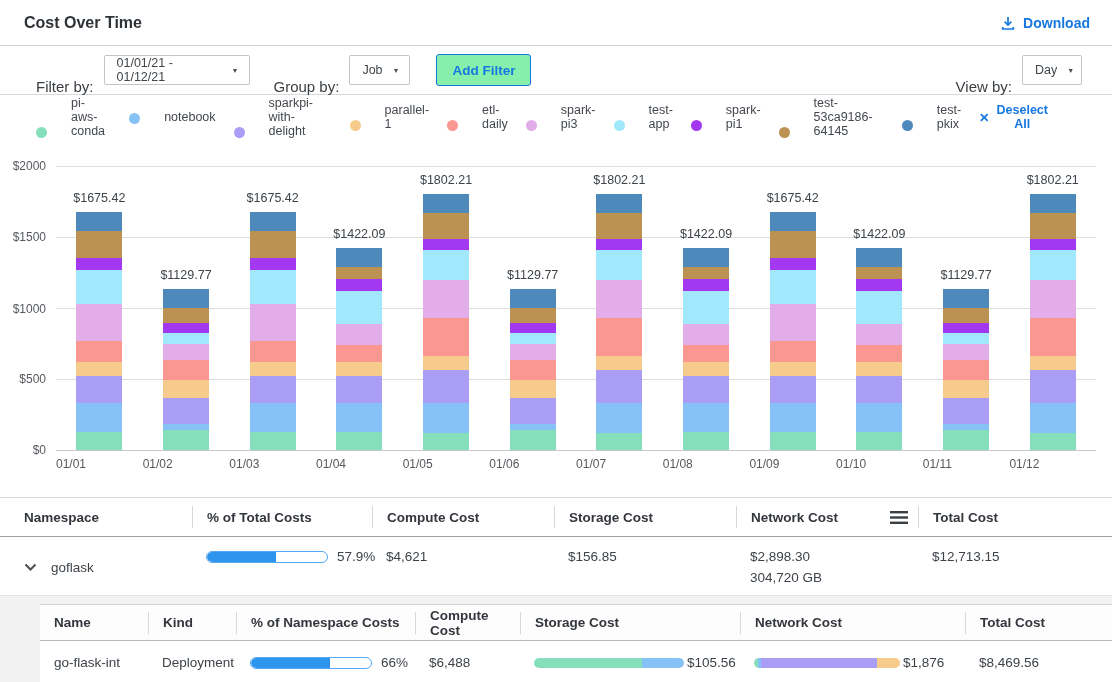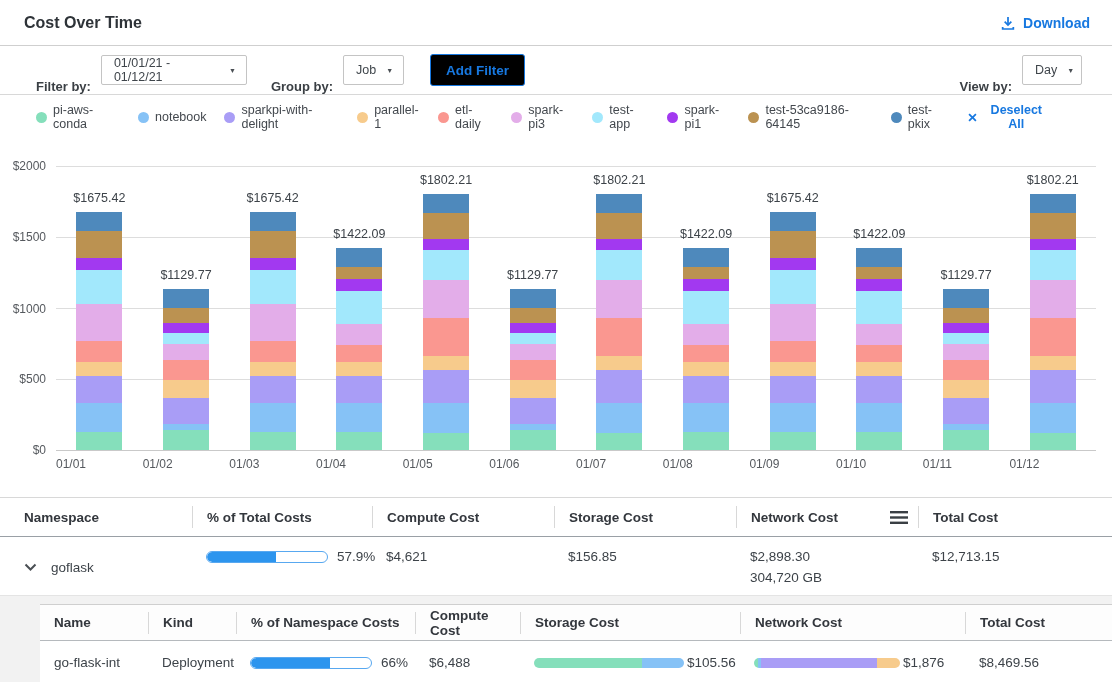--- a/index.html
+++ b/index.html
@@ -10,35 +10,35 @@
   
   .hdr { height:46px; display:flex; align-items:center; justify-content:space-between;
          padding:0 22px 0 24px; border-bottom:1px solid #cfcfcf; }
   .hdr-title { font-size:16px; font-weight:bold; color:#2e3338; }
   .dl-btn { display:flex; align-items:center; gap:7px; color:#1778e0; font-weight:bold;
             font-size:14px; cursor:pointer; background:none; border:none; font-family:inherit; }
 
   
   .fbar { height:49px; display:flex; align-items:center; padding:0 30px 0 36px;
           border-bottom:1px solid #d8d8d8; }
-  .flabel { font-size:13px; font-weight:bold; color:#3a3f44; margin-right:10px;margin-top:32px; }
+  .flabel { font-size:15px; font-weight:normal; color:#3a3f44; margin-right:10px;margin-top:32px; }
   .sel { display:flex; align-items:center; justify-content:space-between; gap:10px;
          border:1px solid #c4c4c4; border-radius:2px; background:#fff; height:30px;
          padding:0 10px 0 12px; font-size:12.5px; color:#3f454b; cursor:pointer; }
   .sel .caret { font-size:7px; color:#4a4f54; }
   .sel.date { width:146px; margin-right:24px; }
   .sel.small { margin-right:26px; }
-  .btn-outline { border:1px solid #1778e0; border-radius:3px; background:#000000; color:#1778e0;
+  .btn-outline { border:1px solid #1778e0; border-radius:3px; background:#86efac; color:#1778e0;
                  font-weight:bold; font-size:13.5px; height:32px; padding:0 15px;
                  cursor:pointer; font-family:inherit; }
   .fspacer { flex:1; }
 
   
   .legend { height:44px; display:flex; align-items:center; padding:0 64px 0 36px; gap:18px; }
-  .litem { display:flex; align-items:center; gap:6px; font-size:12.5px; color:#43484e; cursor:pointer; }
+  .litem { display:flex; align-items:flex-end; gap:24px; font-size:12.5px; color:#43484e; cursor:pointer; }
   .ldot { width:11px; height:11px; border-radius:50%; flex:0 0 auto; }
   .deselect { margin-left:auto; display:flex; align-items:center; gap:7px; color:#1778e0;
               font-weight:bold; font-size:12.5px; cursor:pointer; background:none; border:none;
               font-family:inherit; }
 
   
   .chart { position:relative; height:358px; }
   .ylabels { position:absolute; left:0; top:27px; width:46px; height:284px; }
   .ylabels div { position:absolute; right:0; width:46px; text-align:right; font-size:12px;
                  color:#55595e; transform:translateY(-7px); }

